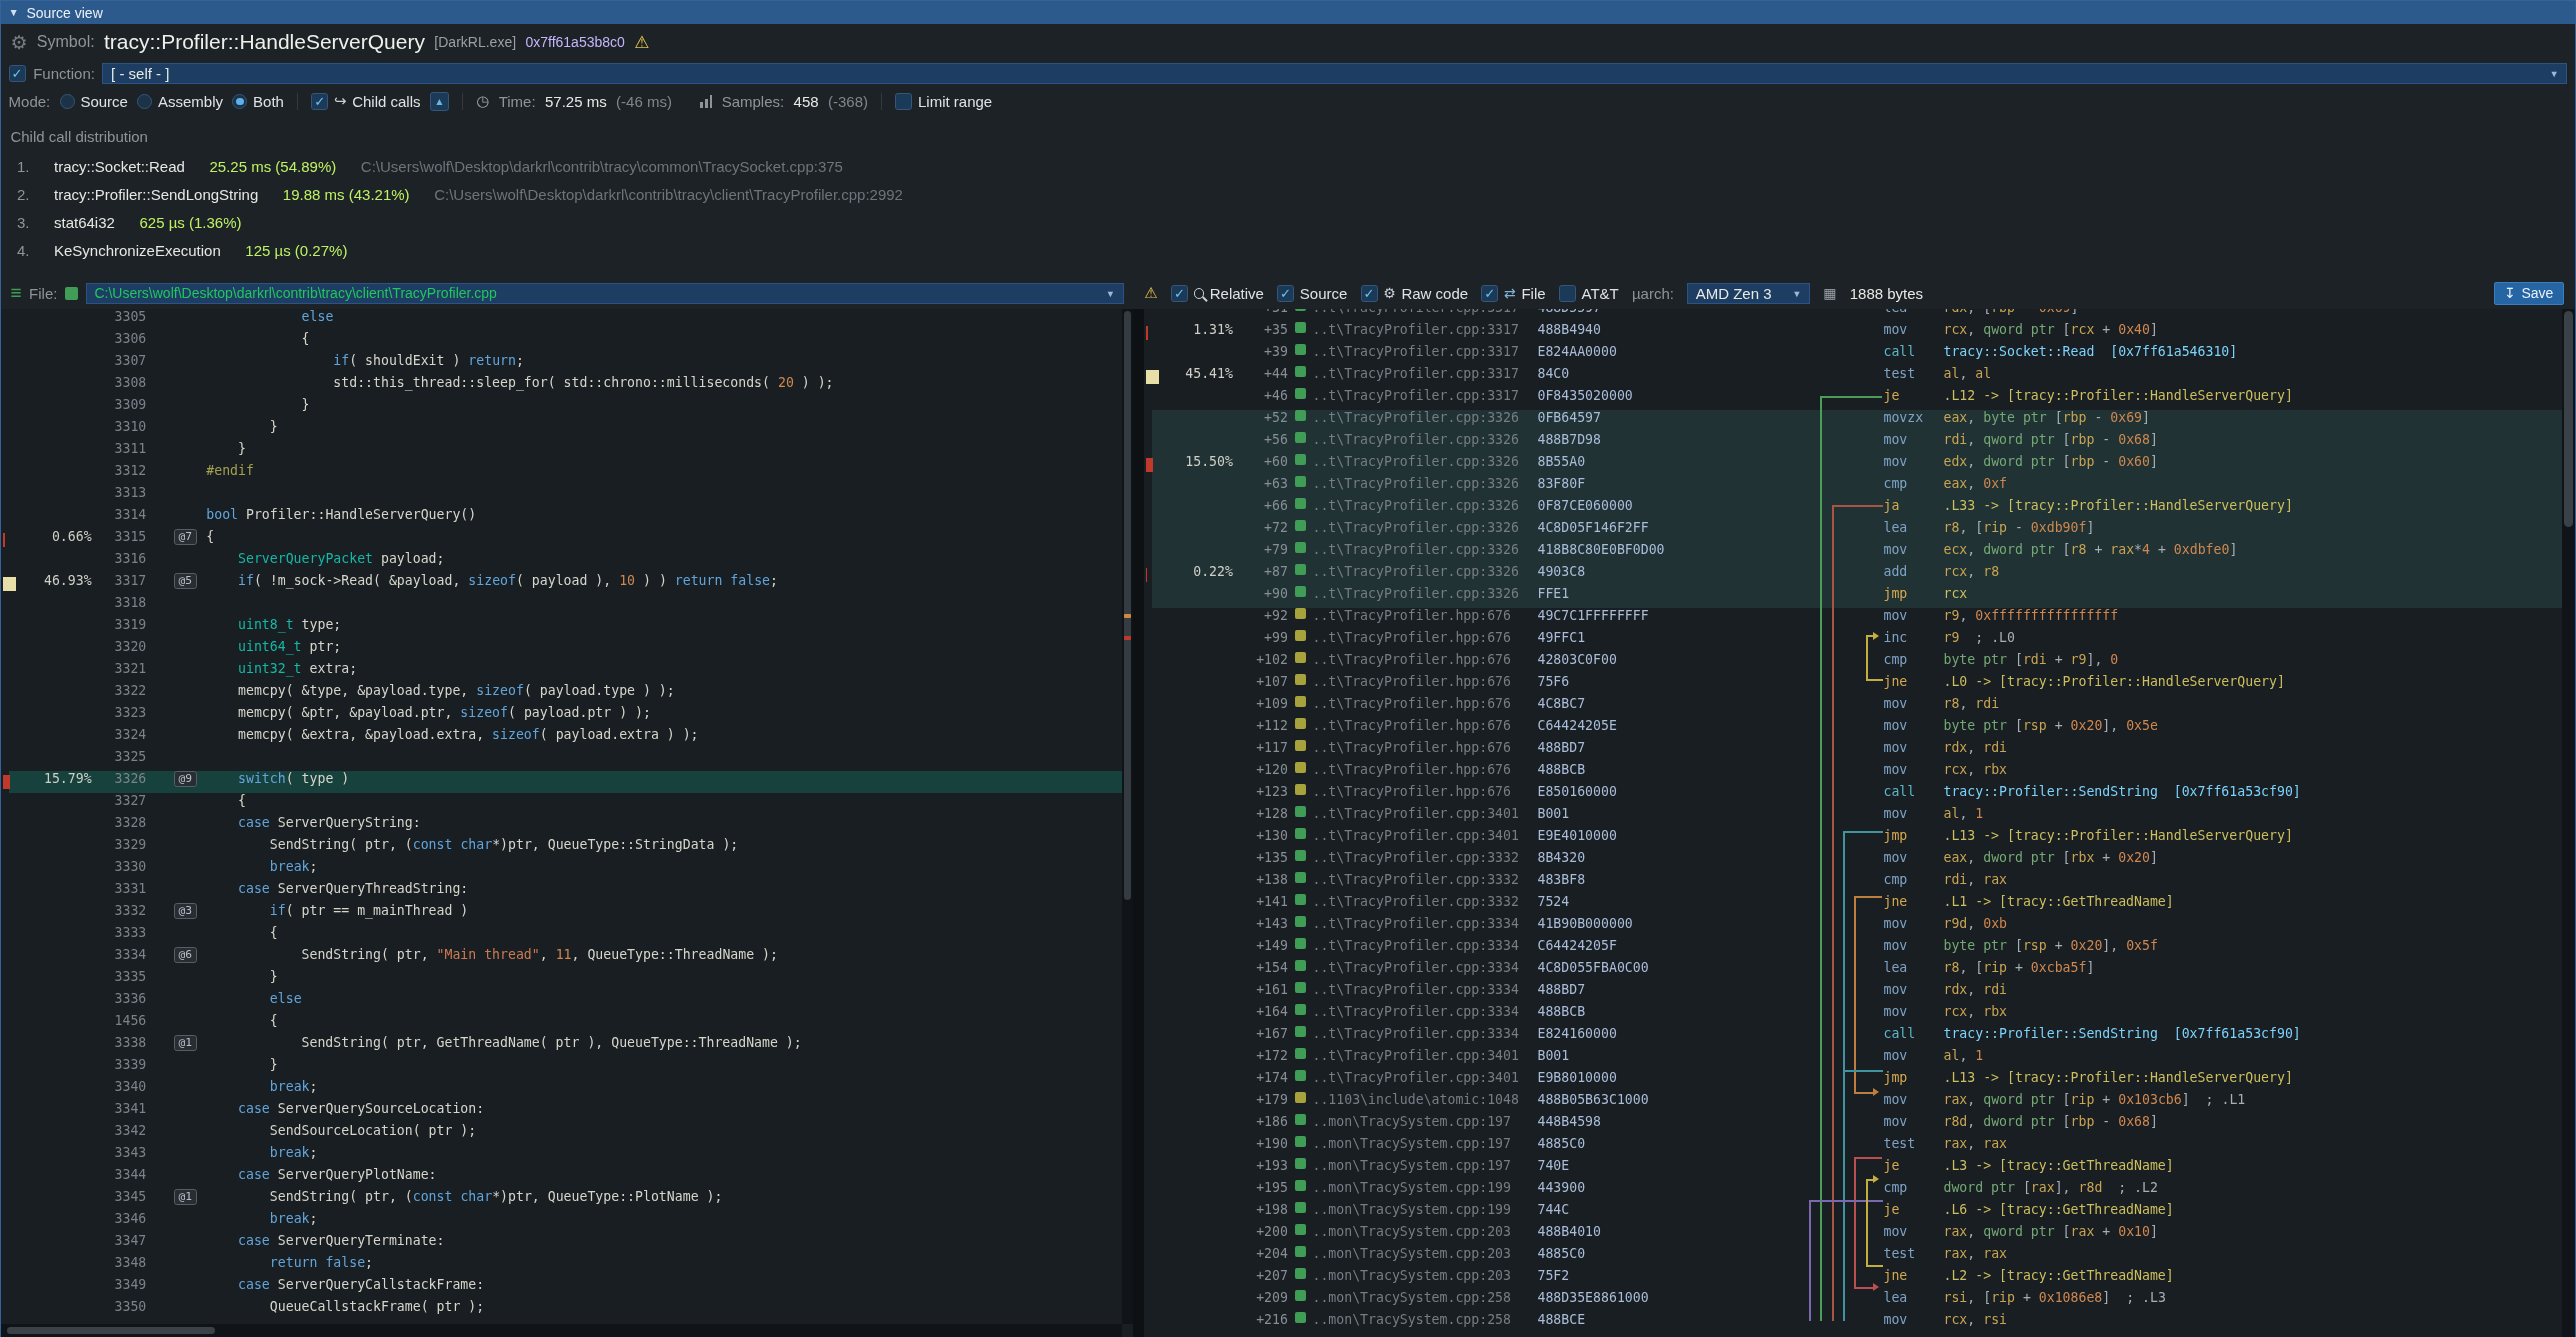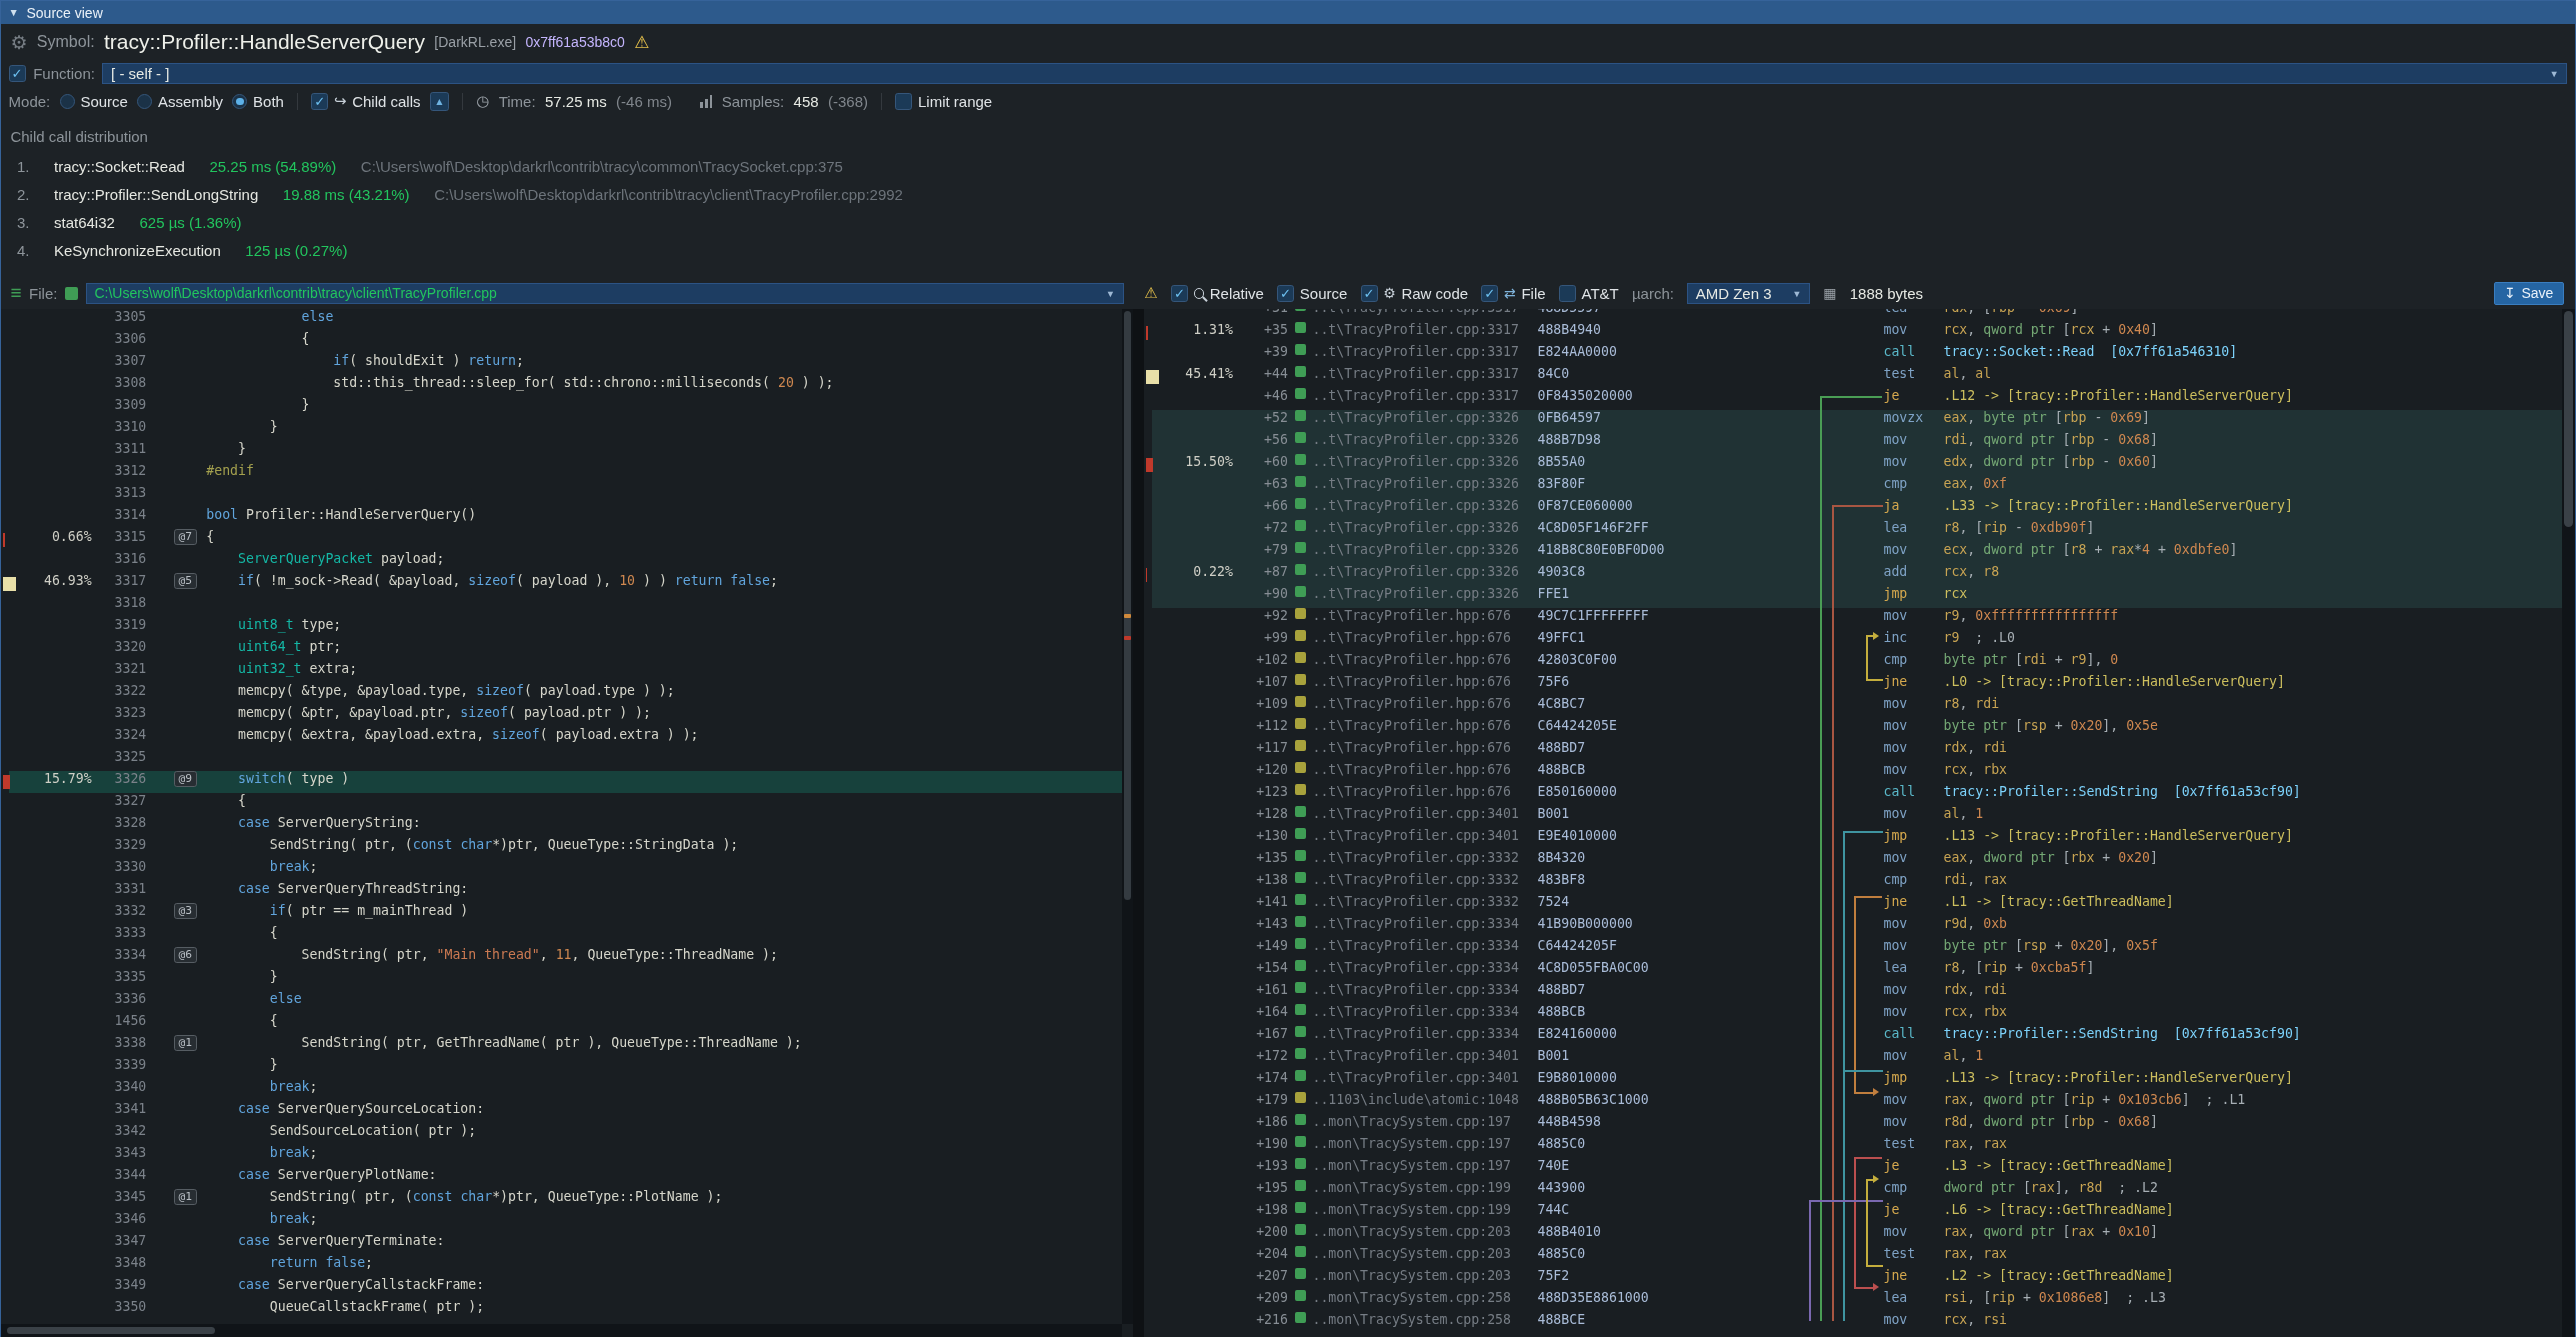--- a/index.html
+++ b/index.html
@@ -47,21 +47,21 @@
     padding:0 7.6px;gap:7.6px;cursor:pointer;color:#e7eae4}
   .combo .chev{margin-left:auto;font-size:9.4px;color:#9db8d4}
   .grow{flex:1}
 
   
   .child-section{height:161px;padding:11.3px 0 0 9.4px;overflow:hidden}
   .child-heading{color:#8d949a;height:24.6px}
   .centry{height:28px;display:flex;align-items:center;gap:24.6px;cursor:pointer}
   .cidx{color:#8d949a;width:19px;text-align:right}
   .cname{color:#e6e8e2}
-  .ctime{color:#22c55e}
+  .ctime{color:#bef264}
   .cpath{color:#6d747b}
 
   
   .toolbar-band{height:32px;display:flex;flex:none;background:#1d2226;align-items:center}
   .file-bar{width:1132px;flex:none;display:flex;align-items:center;gap:7.6px;padding:0 9.4px}
   .menu-ic{color:#3f9d55;font-size:19px;font-weight:bold}
   .swatch{width:13.2px;height:13.2px;background:#3f9d55;border-radius:1.9px;flex:none}
   .file-combo .fpath{color:#22c55e;font-size:14px;white-space:nowrap;overflow:hidden}
   .asm-bar{flex:1;display:flex;align-items:center;gap:13.2px;padding:0 11.3px}
   .asm-bar .warn{font-size:15px}

